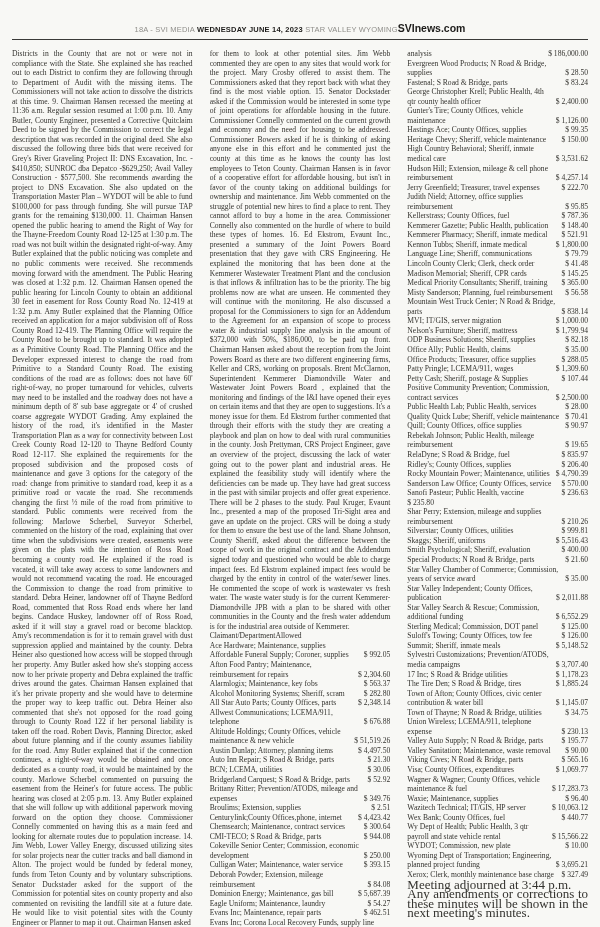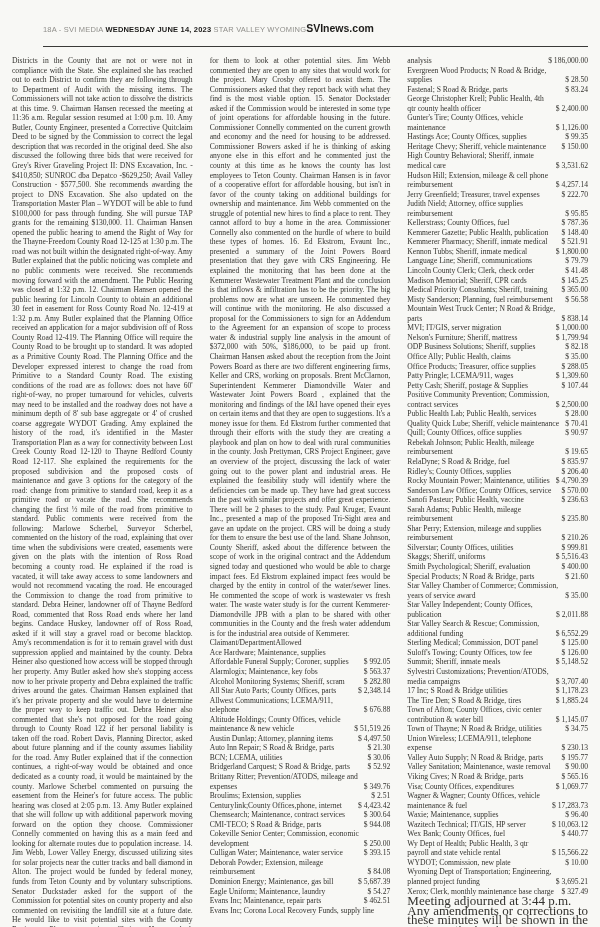--- a/index.html
+++ b/index.html
@@ -3,23 +3,23 @@
 <meta charset="utf-8">
 <style>
   html,body{margin:0;padding:0;background:#e9e9e7;}
   .page{
     position:relative;width:600px;height:927px;margin:0 auto;
     background:#f8f8f5;box-sizing:border-box;padding:22px 12px 0 12px;
     overflow:hidden;color:#2e2d2b;
   }
   
   .masthead{
-    display:flex;justify-content:flex-start;align-items:flex-end;
+    display:flex;justify-content:center;align-items:flex-end;
     font-family:"Liberation Sans",sans-serif;
-    border-bottom:1.6px solid #3a3a38;padding-bottom:12px;margin-left:31px;
+    border-bottom:1.6px solid #3a3a38;padding-bottom:5px;
   }
   .mast-left{font-size:7.5px;letter-spacing:.2px;color:#8f8e8a;white-space:nowrap;}
   .mast-left .bold{color:#1d1c1a;font-weight:bold;}
   .mast-site{font-size:10.5px;font-weight:bold;color:#1d1c1a;}
   
   .columns{display:flex;gap:17px;margin-top:9px;}
   .col{flex:1 1 0;min-width:0;}
   .body-text{
     font-family:"Liberation Serif",serif;
     font-size:7.6px;line-height:9.55px;
@@ -76,20 +76,24 @@
       <div class="claims-list" id="claims-col2">
           <div class="claim-row">
             <span class="claim-name">Ace Hardware; Maintenance, supplies</span>
             <span class="claim-amount"></span>
           </div>
           <div class="claim-row">
             <span class="claim-name">Affordable Funeral Supply; Coroner, supplies</span>
             <span class="claim-amount">$ 992.05</span>
           </div>
           <div class="claim-row">
+            <span class="claim-name">Afton Food Pantry; Maintenance, reimbursement for repairs</span>
+            <span class="claim-amount">$ 2,304.60</span>
+          </div>
+          <div class="claim-row">
             <span class="claim-name">Alarmlogix; Maintenance, key fobs</span>
             <span class="claim-amount">$ 563.37</span>
           </div>
           <div class="claim-row">
             <span class="claim-name">Alcohol Monitoring Systems; Sheriff, scram</span>
             <span class="claim-amount">$ 282.80</span>
           </div>
           <div class="claim-row">
             <span class="claim-name">All Star Auto Parts; County Offices, parts</span>
             <span class="claim-amount">$ 2,348.14</span>
@@ -317,21 +321,20 @@
           </div>
           <div class="claim-row">
             <span class="claim-name">Sanderson Law Office; County Offices, service</span>
             <span class="claim-amount">$ 570.00</span>
           </div>
           <div class="claim-row">
             <span class="claim-name">Sanofi Pasteur; Public Health, vaccine</span>
             <span class="claim-amount">$ 236.63</span>
           </div>
           <div class="claim-row">
-            <span class="claim-name">Sarah Adams; Public Health, mileage reimbursement</span>
             <span class="claim-amount">$ 235.80</span>
           </div>
           <div class="claim-row">
             <span class="claim-name">Shar Perry; Extension, mileage and supplies reimbursement</span>
             <span class="claim-amount">$ 210.26</span>
           </div>
           <div class="claim-row">
             <span class="claim-name">Silverstar; County Offices, utilities</span>
             <span class="claim-amount">$ 999.81</span>
           </div>

